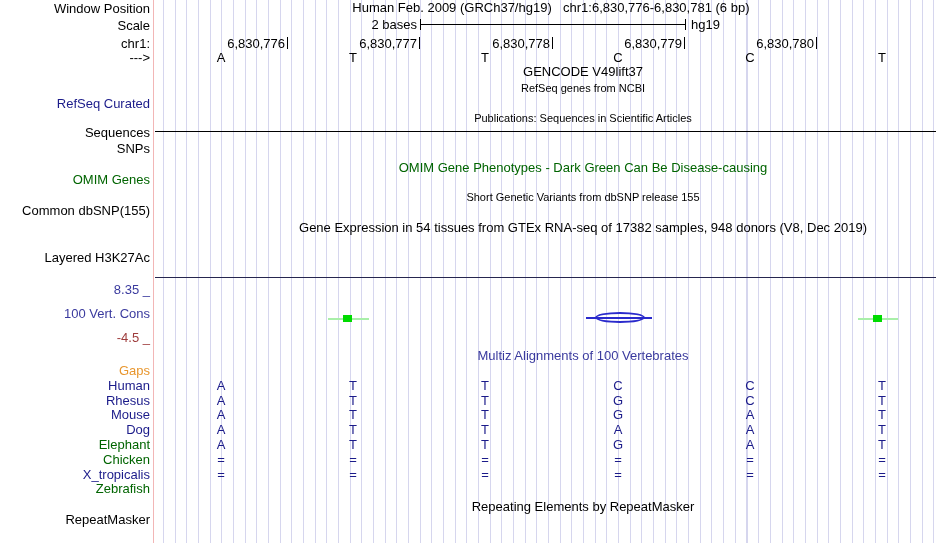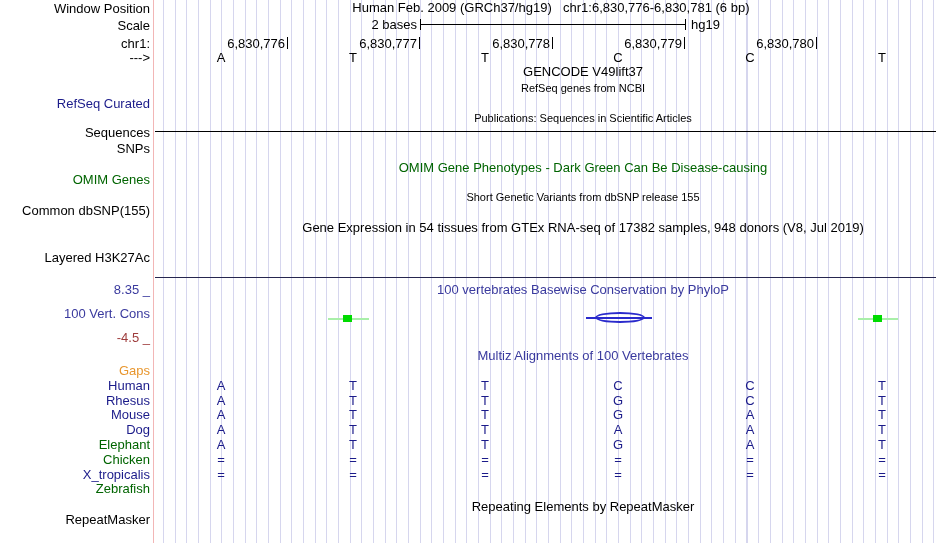--- a/index.html
+++ b/index.html
@@ -62,26 +62,25 @@
   <div class="hline" style="top:131px"></div>
   <div class="lbl" style="top:126px">Sequences</div>
   <div class="lbl" style="top:142px">SNPs</div>
 
   <div class="ctitle green" style="top:161px">OMIM Gene Phenotypes - Dark Green Can Be Disease-causing</div>
   <div class="lbl green" style="top:173px">OMIM Genes</div>
 
   <div class="ctitle small" style="top:192px">Short Genetic Variants from dbSNP release 155</div>
   <div class="lbl" style="top:204px">Common dbSNP(155)</div>
 
-  <div class="ctitle" style="top:221px">Gene Expression in 54 tissues from GTEx RNA-seq of 17382 samples, 948 donors (V8, Jul 2019)</div>
+  <div class="ctitle" style="top:221px">Gene Expression in 54 tissues from GTEx RNA-seq of 17382 samples, 948 donors (V8, Dec 2019)</div>
   <div class="lbl" style="top:251px">Layered H3K27Ac</div>
 
   <div class="hline" style="top:277px;background:#26264F"></div>
   <div class="lbl blue" style="top:283px">8.35 _</div>
-  <div class="ctitle blue" style="top:283px">100 vertebrates Basewise Conservation by PhyloP</div>
   <div class="lbl blue" style="top:307px">100 Vert. Cons</div>
   <div class="lbl red" style="top:331px">-4.5 _</div>
 
   <div class="ctitle blue" style="top:349px">Multiz Alignments of 100 Vertebrates</div>
 
   <div class="ctitle" style="top:500px">Repeating Elements by RepeatMasker</div>
   <div class="lbl" style="top:513px">RepeatMasker</div>
 
   <div class="layer" id="track-layer">
       <div class="rnum" style="left: 214px; top: 37px; width: 71px;">6,830,776</div>

